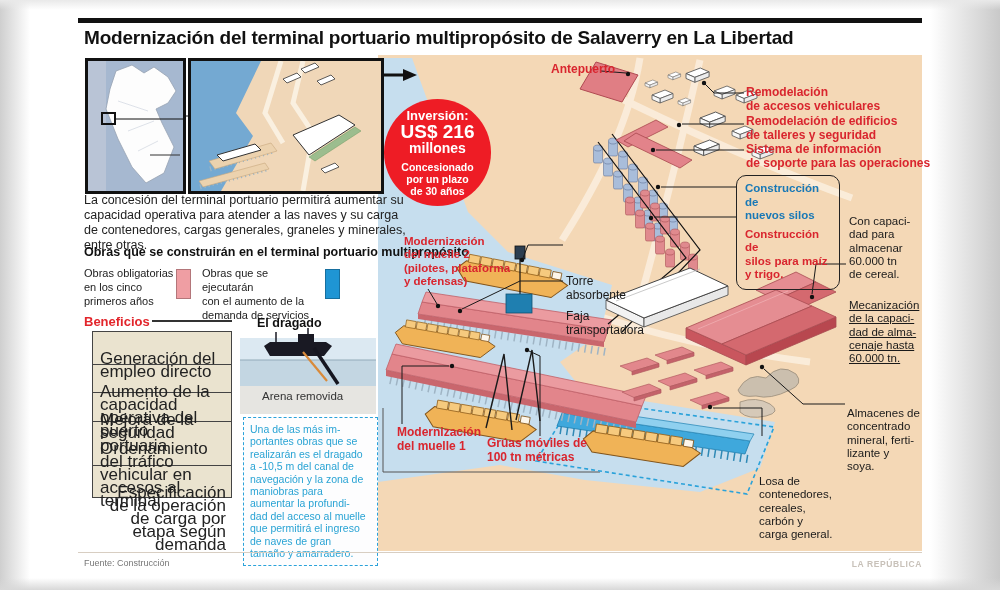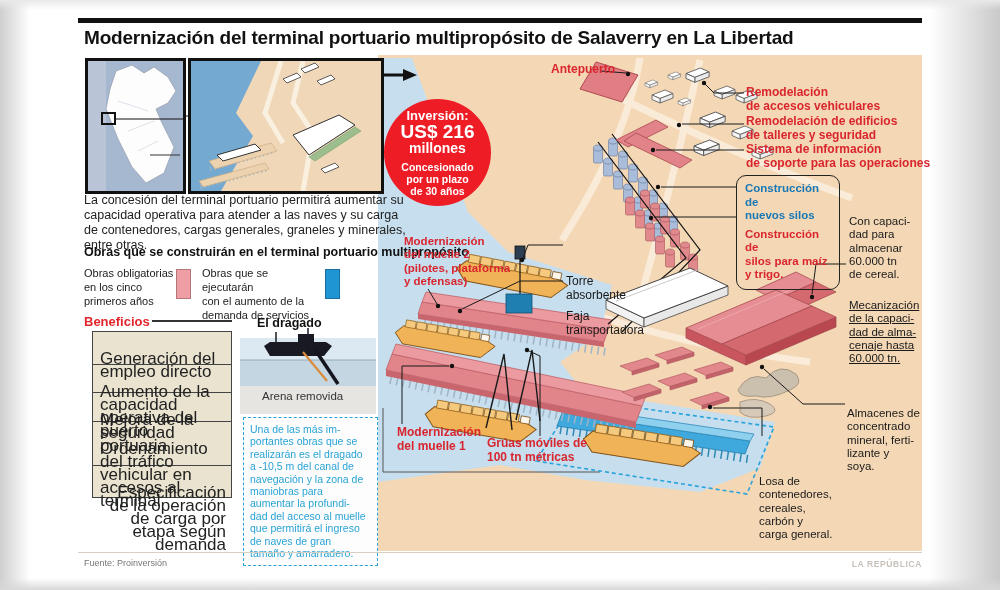--- a/index.html
+++ b/index.html
@@ -417,16 +417,16 @@
 cereales,
 carbón y
 carga general.</div>
   <div class="abs co blk sm prelines" style="left:847px;top:369px;">Almacenes de
 concentrado
 mineral, ferti-
 lizante y
 soya.</div>
 
   <div class="abs foot-line"></div>
-  <div class="abs source">Fuente: Proinversión</div>
+  <div class="abs source">Fuente: Construcción</div>
   <div class="abs brand">LA REPÚBLICA</div>
 
 </div>
 
 </body></html>

